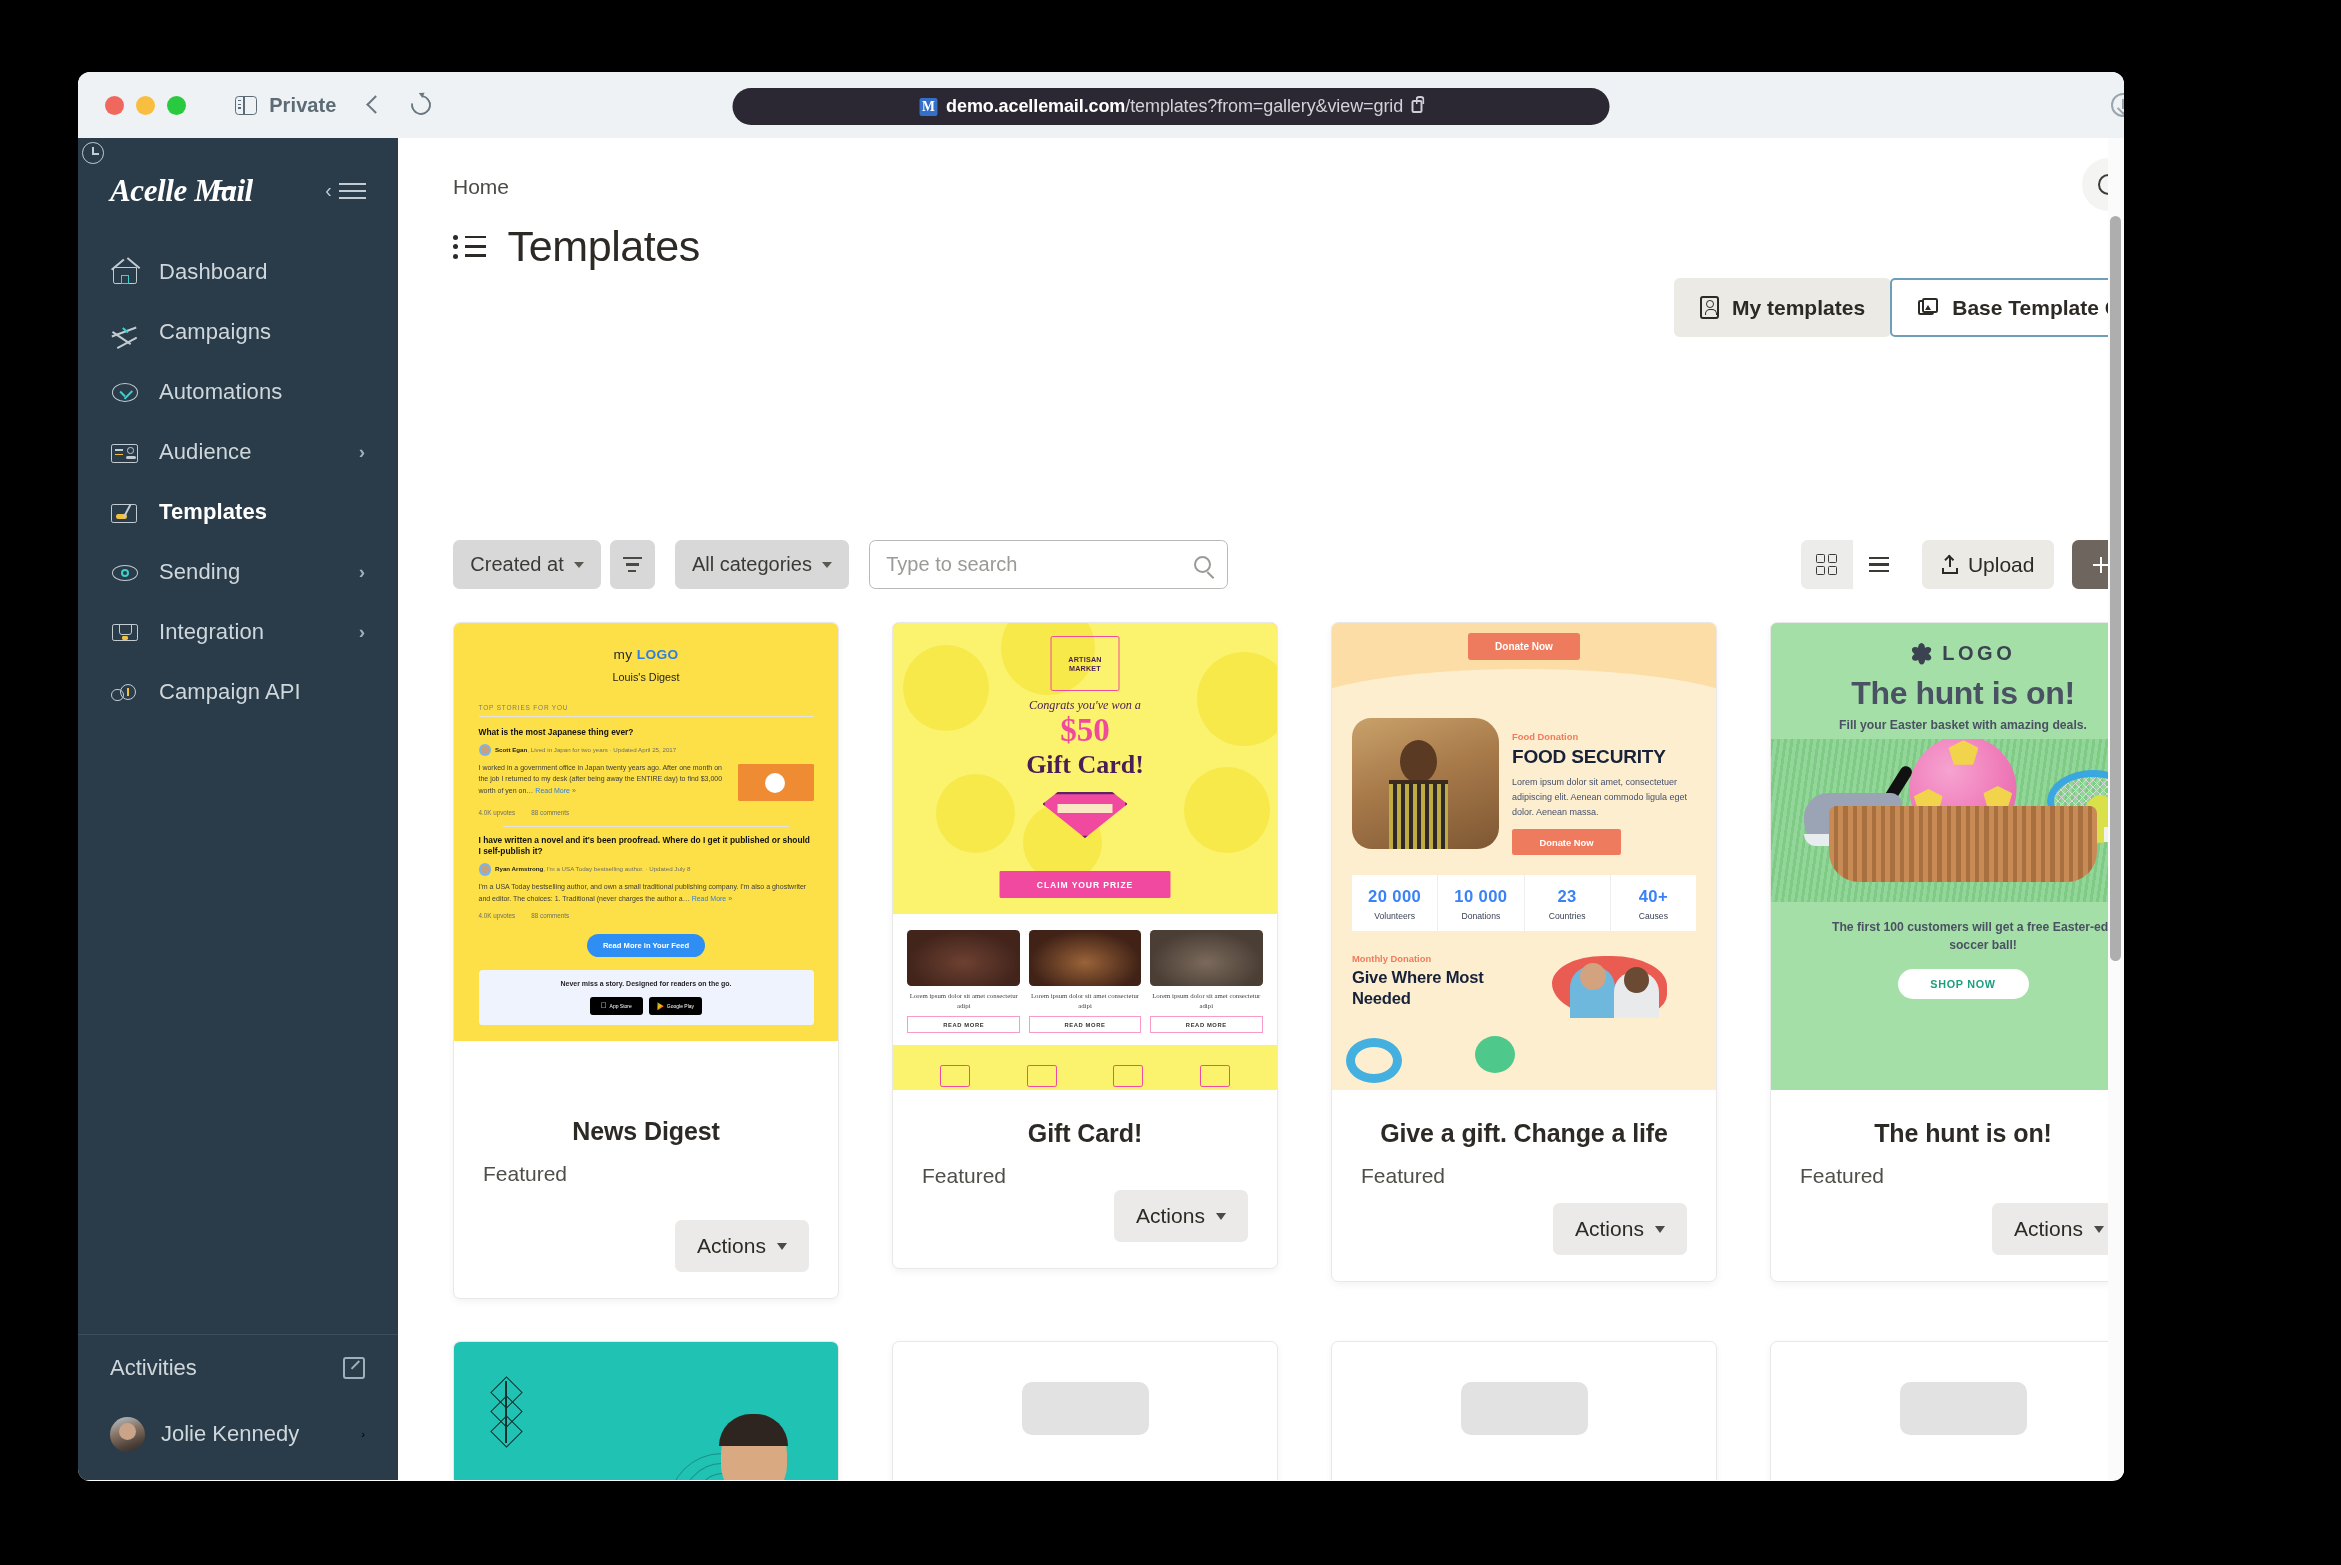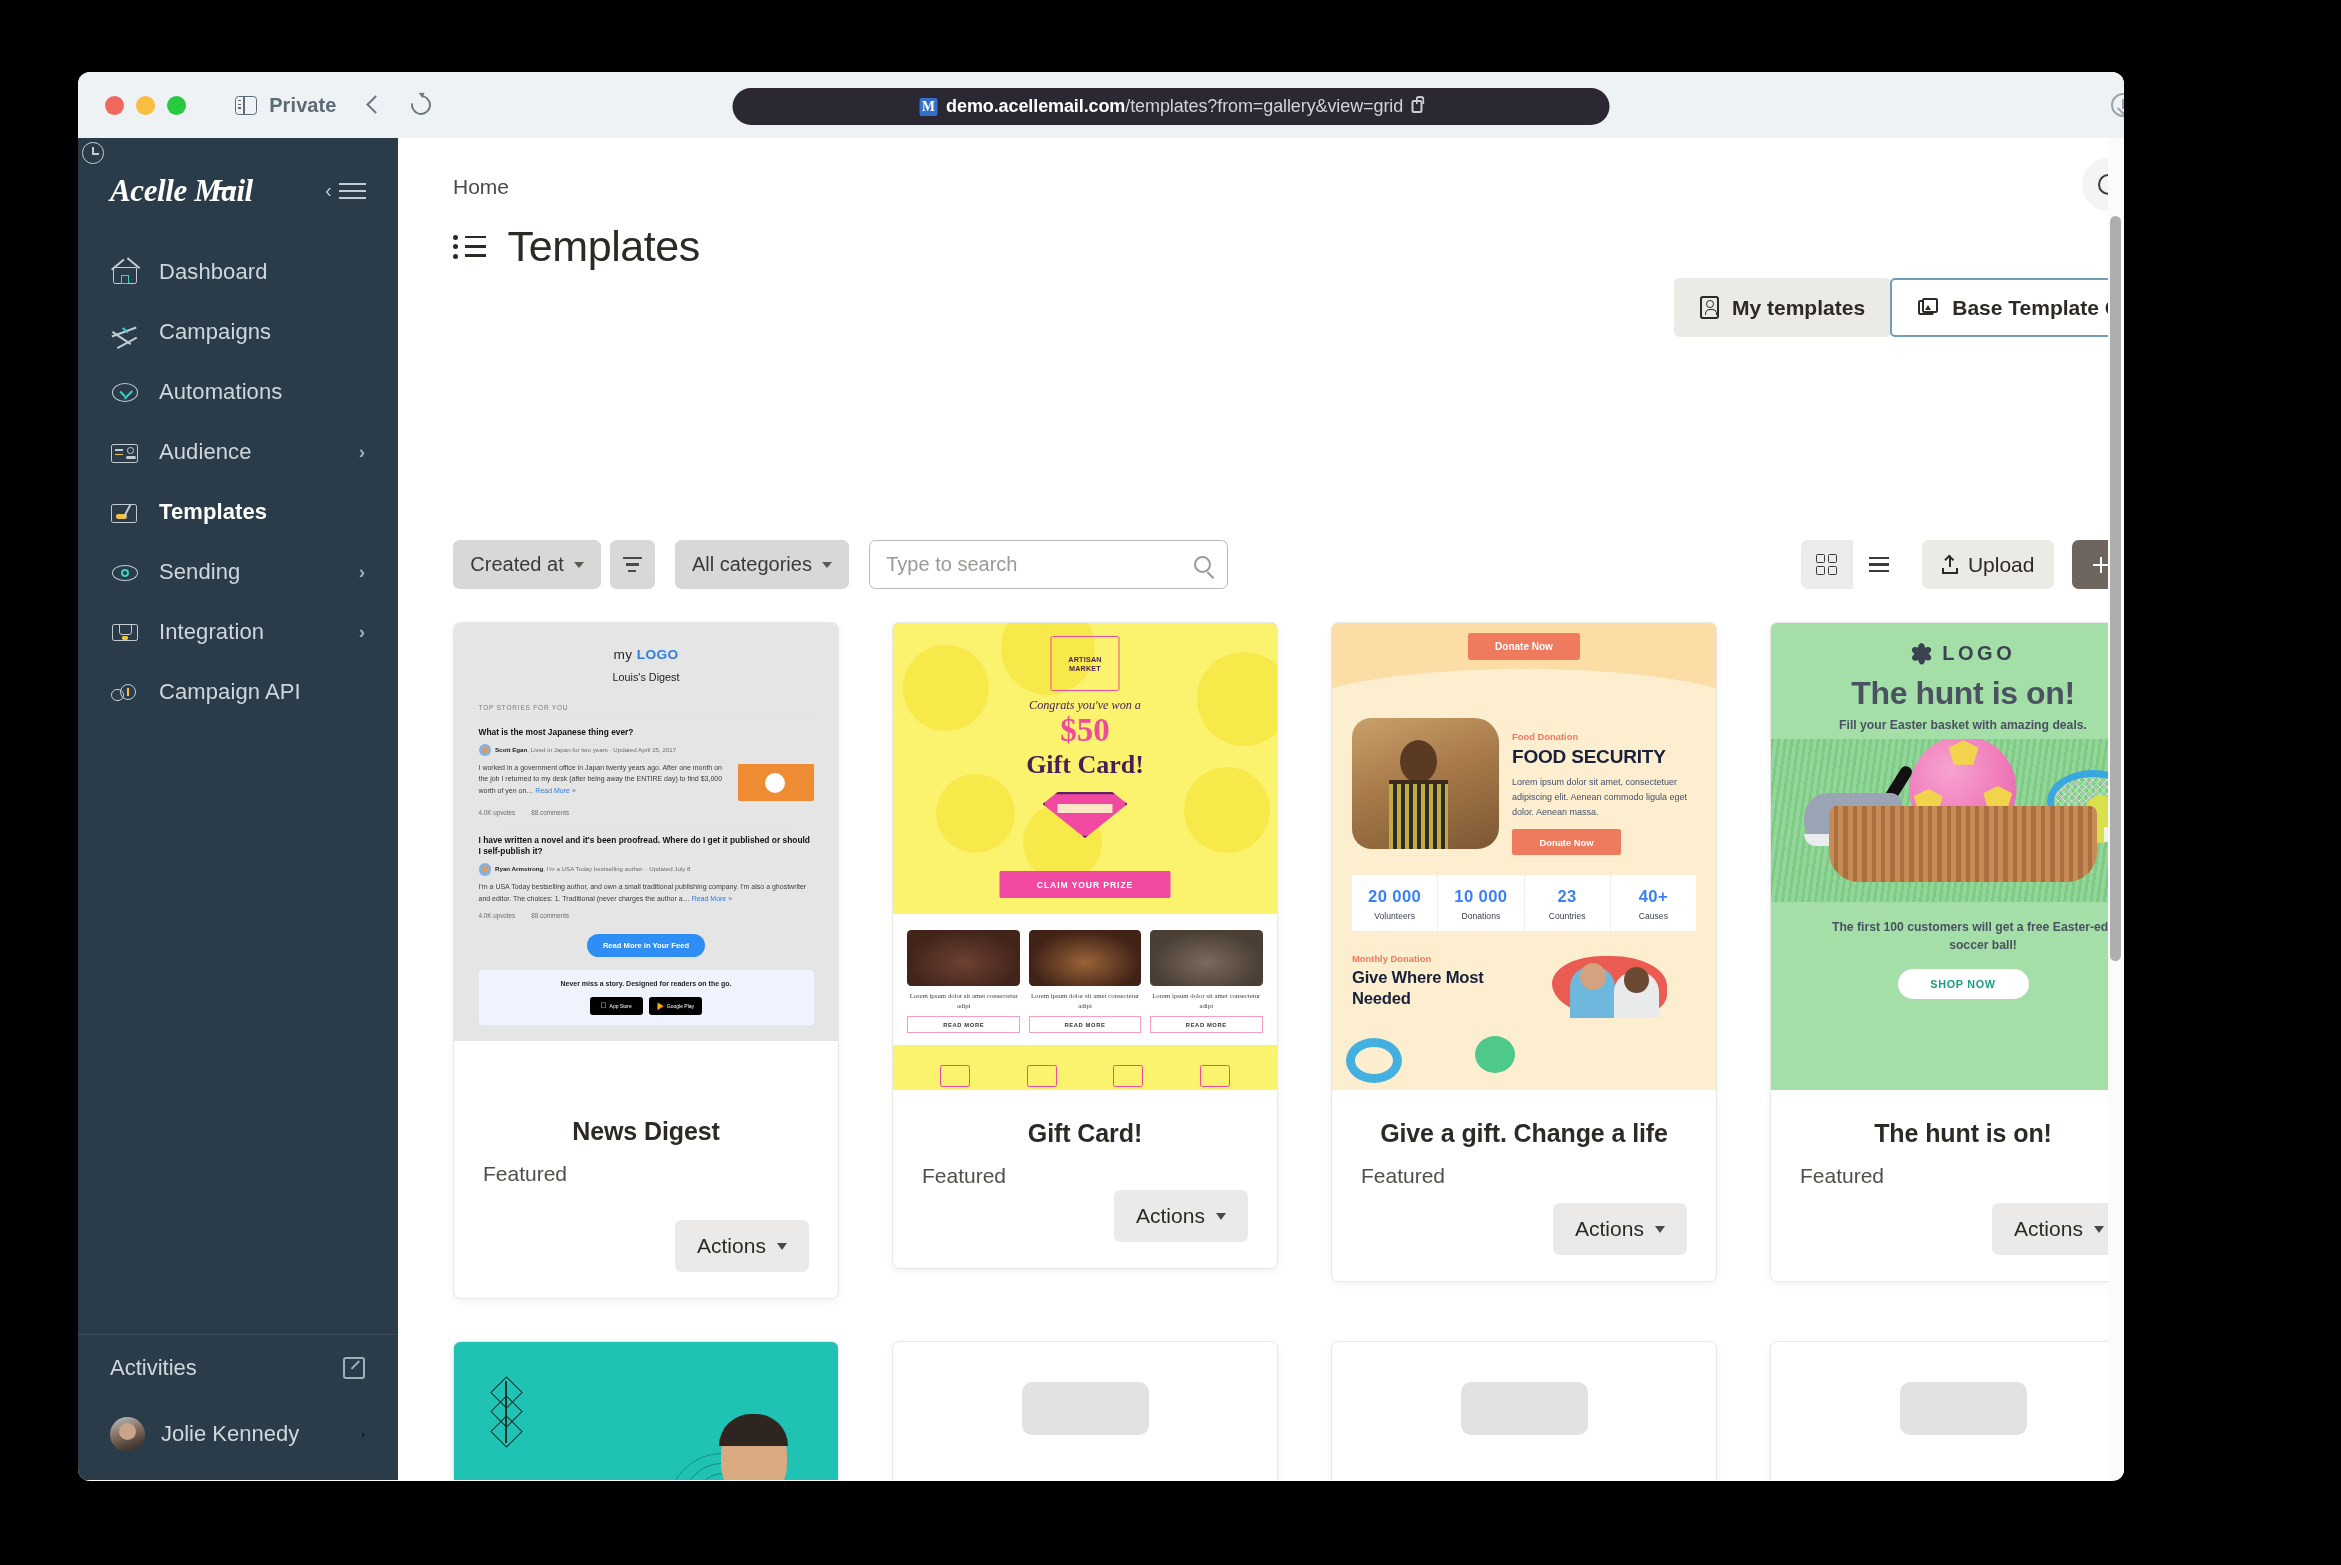--- a/index.html
+++ b/index.html
@@ -283,21 +283,21 @@
     display:flex;align-items:center;gap:11.5px;font-size:21px;color:#2d2a26;
   }
   .chev-dn { width:0;height:0;border-left:5.8px solid transparent;border-right:5.8px solid transparent;border-top:7.2px solid #4a4a46; }
 
   
   .card.skel { height: 238px; }
   .skel-inner { padding: 40px 37px; }
   .skel-img { width:127px; height:53px; border-radius: 10px; background:#e2e2e2; margin: 0 auto 49px auto; }
 
   
-  .t1 { background:#e5e5e5; padding: 16px 24.5px; font-size: 6.8px; color:#2b2b2b; line-height:1.45; }
+  .t1 { background:#fde047; padding: 16px 24.5px; font-size: 6.8px; color:#2b2b2b; line-height:1.45; }
   .t1 .logo { text-align:center; font-size:13.7px; margin-top: 5.8px; letter-spacing:0.4px;} .t1 .logo .lg { color:#2f7de1; font-weight:bold; }
   .t1 .dig { text-align:center; font-size:10.8px; color:#222; margin-top:5px; }
   .t1 .tsfy { margin-top: 17.3px; font-size:6.5px; letter-spacing:0.8px; color:#7a7a7a; }
   .t1 hr { border:none; border-top:0.7px solid #e2e2e2; margin: 4.3px 0 9.4px 0; }
   .t1 .h { font-size:8.4px; font-weight:bold; color:#121212; line-height:1.3; }
   .t1 .meta { display:flex; align-items:center; gap:4.3px; margin: 6.5px 0 5.8px 0; font-size:6.2px; color:#6d6d6d; }
   .t1 .av { width:12.2px;height:12.2px;border-radius:50%;background:#79b4f2; flex:0 0 12.2px; position:relative; overflow:hidden;}
   .t1 .av::after{content:"";position:absolute;left:2.2px;top:1.4px;width:8px;height:8px;border-radius:50%;background:#caa07b;}
   .t1 .meta b { color:#1a1a1a; }
   .t1 .para { font-size:7px; color:#3c3c3c; line-height:1.62; }

